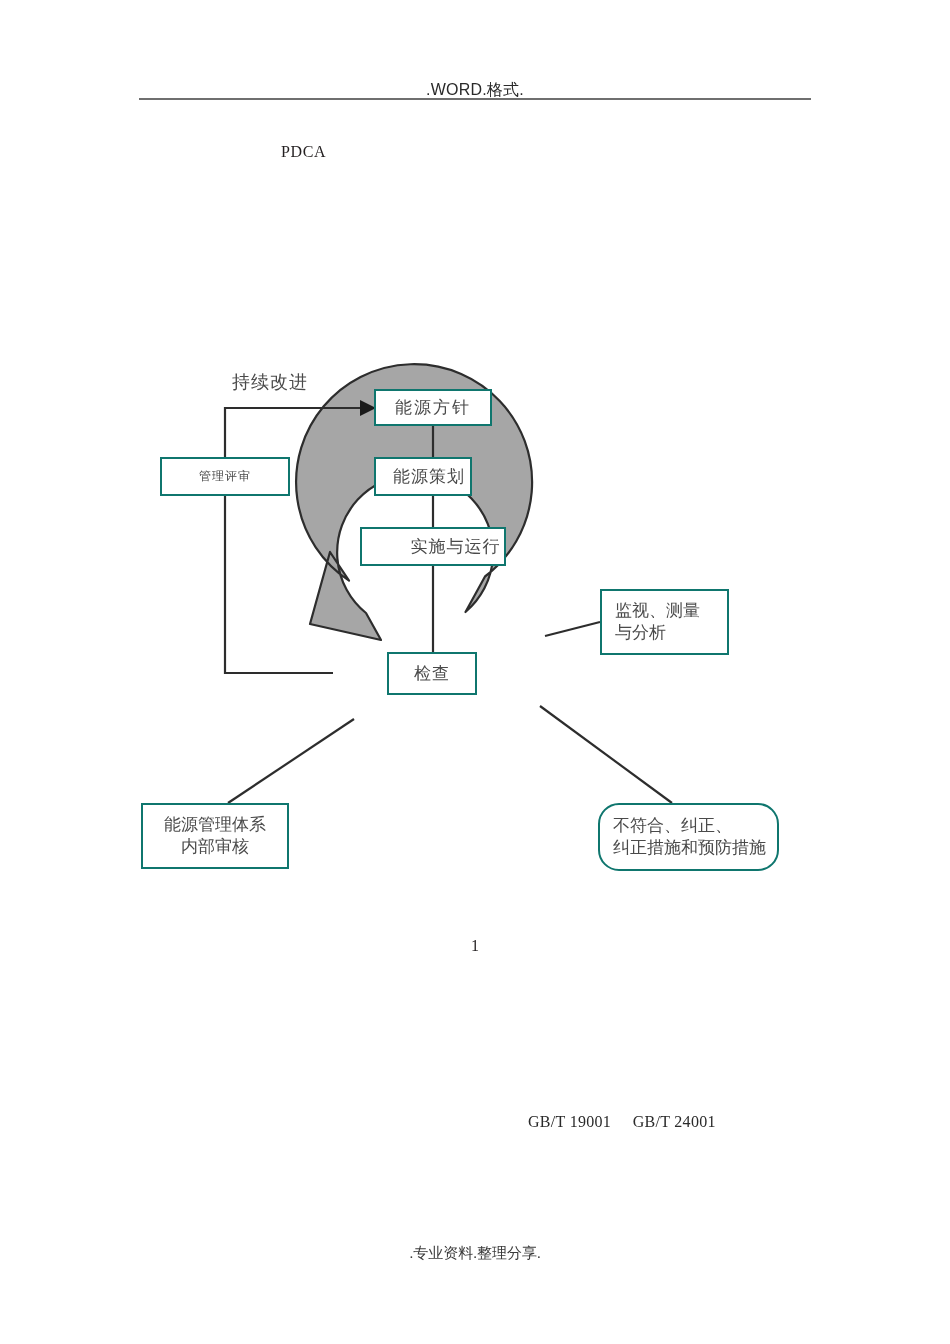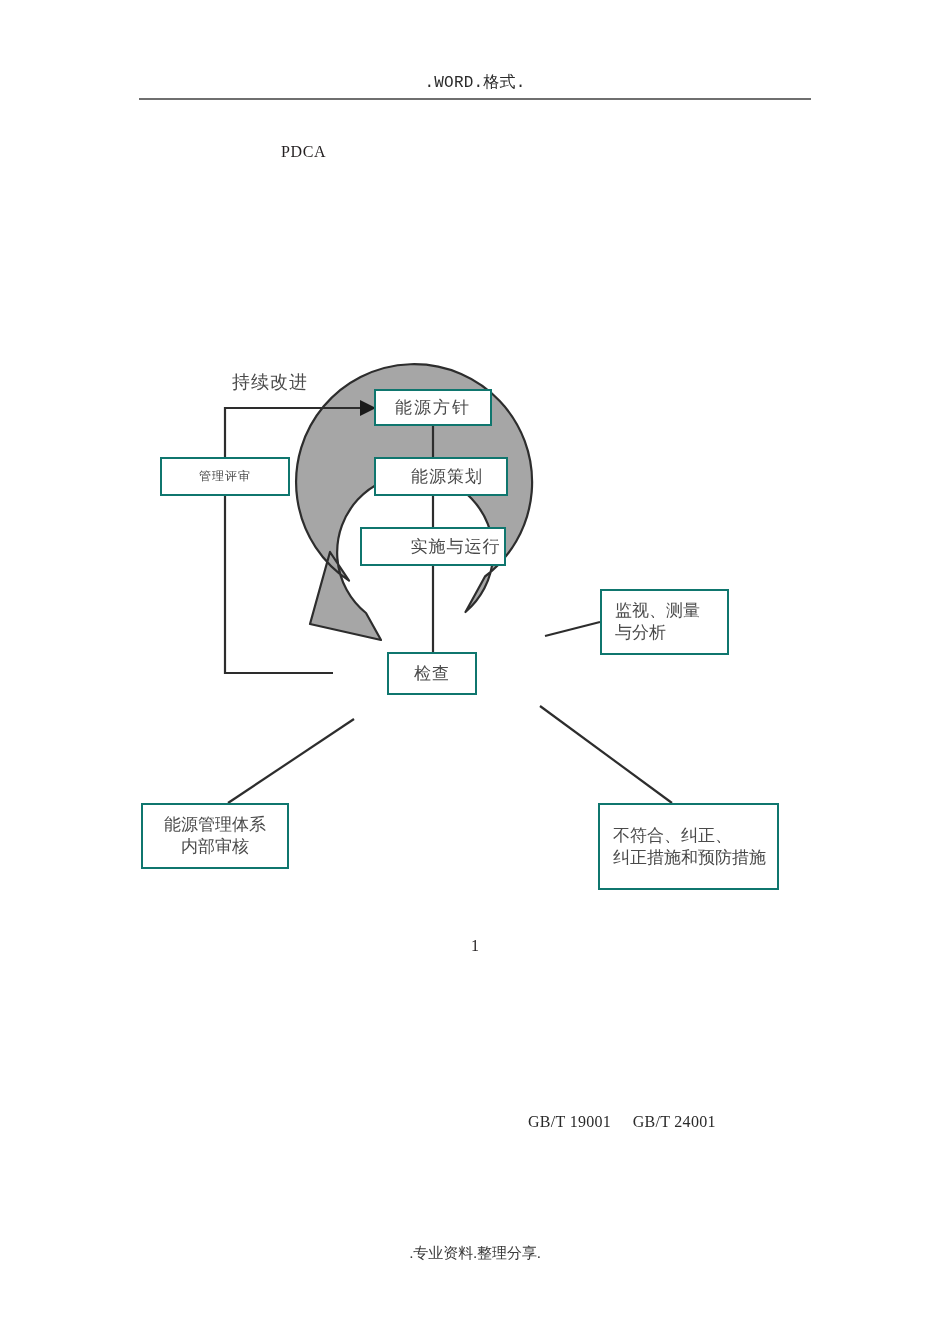--- a/index.html
+++ b/index.html
@@ -17,24 +17,24 @@
     width: 950px;
     height: 1344px;
     background: #ffffff;
     overflow: hidden;
   }
 
   
   .header-text {
     position: absolute;
     left: 0;
-    top: 72px;
+    top: 80px;
     width: 950px;
     text-align: center;
-    font-family: Liberation Mono, monospace;
+    font-family: Liberation Sans, sans-serif;
     font-size: 16px;
     color: #2a2a2a;
     letter-spacing: 0.2px;
   }
   .header-rule {
     position: absolute;
     left: 139px;
     top: 98px;
     width: 672px;
     height: 2px;
@@ -116,27 +116,27 @@
 
   .label-free {
     position: absolute;
     font-family: "DejaVu Serif", "Liberation Serif", serif;
     color: #4a4a4a;
     z-index: 5;
   }
 
   
   #box-energy-policy   { left: 374px; top: 389px; width: 118px; height: 37px; font-size: 17px; letter-spacing: 2px; }
-  #box-energy-planning { left: 374px; top: 457px; width: 134px; height: 39px; font-size: 17px; letter-spacing: 1px; padding-left: 12px; }
+  #box-energy-planning { left: 374px; top: 457px; width: 98px; height: 39px; font-size: 17px; letter-spacing: 1px; padding-left: 12px; }
   #box-implementation  { left: 360px; top: 527px; width: 146px; height: 39px; font-size: 17px; letter-spacing: 1px; padding-left: 45px; }
   #box-check           { left: 387px; top: 652px; width: 90px;  height: 43px; font-size: 17px; letter-spacing: 1px; }
   #box-mgmt-review     { left: 160px; top: 457px; width: 130px; height: 39px; font-size: 12px; letter-spacing: 1px; }
   #box-monitor         { left: 600px; top: 589px; width: 129px; height: 66px; font-size: 17px; }
   #box-internal-audit  { left: 141px; top: 803px; width: 148px; height: 66px; font-size: 17px; }
-  #box-nonconformity   { left: 598px; top: 803px; width: 181px; height: 87px; font-size: 17px; }
+  #box-nonconformity   { left: 598px; top: 803px; width: 181px; height: 68px; font-size: 17px; border-radius: 21px; }
 
   #label-continual { left: 232px; top: 370px; font-size: 18px; letter-spacing: 1px; }
 </style>
 </head>
 <body>
 
 <div class="page">
 
   <div class="header-text">.WORD.格式.</div>
   <div class="header-rule"></div>

